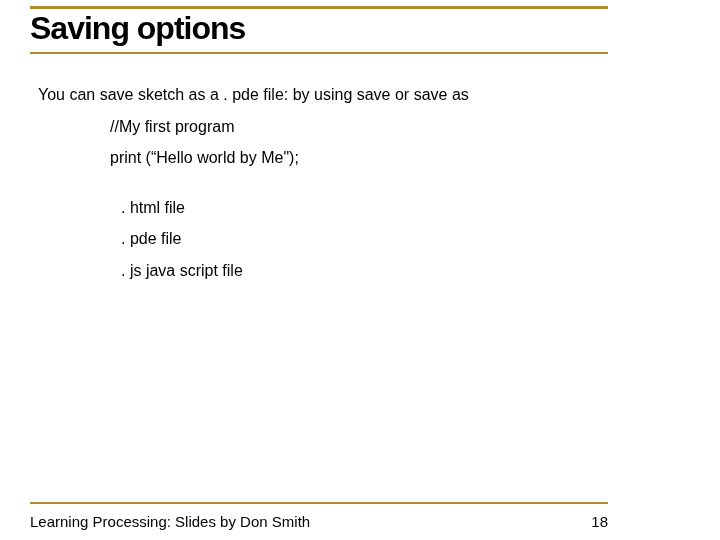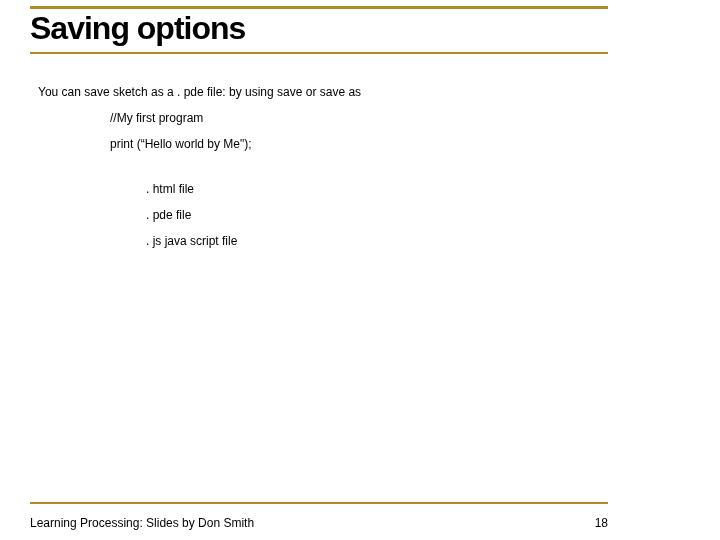--- a/index.html
+++ b/index.html
@@ -48,47 +48,47 @@
     width: 100%;
     height: 0;
     margin-top: 2px;
   }
 
   .content {
     position: absolute;
     top: 78px;
     left: 38px;
     right: 38px;
-    font-size: 12px;
+    font-size: 16px;
     color: #000;
     line-height: 1.35;
   }
   .l0 { margin: 6px 0 10px 0; }
   .l1 { margin: 6px 0 10px 72px; }
   .l2 { margin: 6px 0 10px 108px; }
-  .l3 { margin: 6px 0 10px 108px; }
+  .l3 { margin: 6px 0 10px 83px; }
   .gap { height: 12px; }
 
   .footer-rule {
     position: absolute;
     left: 30px;
     right: 30px;
     bottom: 36px;
     border-top: 2px solid #b08a2e;
     height: 0;
   }
   .footer {
     position: absolute;
     left: 30px;
     right: 30px;
     bottom: 10px;
     display: flex;
     justify-content: space-between;
     align-items: center;
-    font-size: 12px;
+    font-size: 15px;
     color: #000;
   }
 </style>
 </head>
 <body>
 
 <div class="slide">
 
   <div class="title-wrap">
     <div class="title-top-rule"></div>

